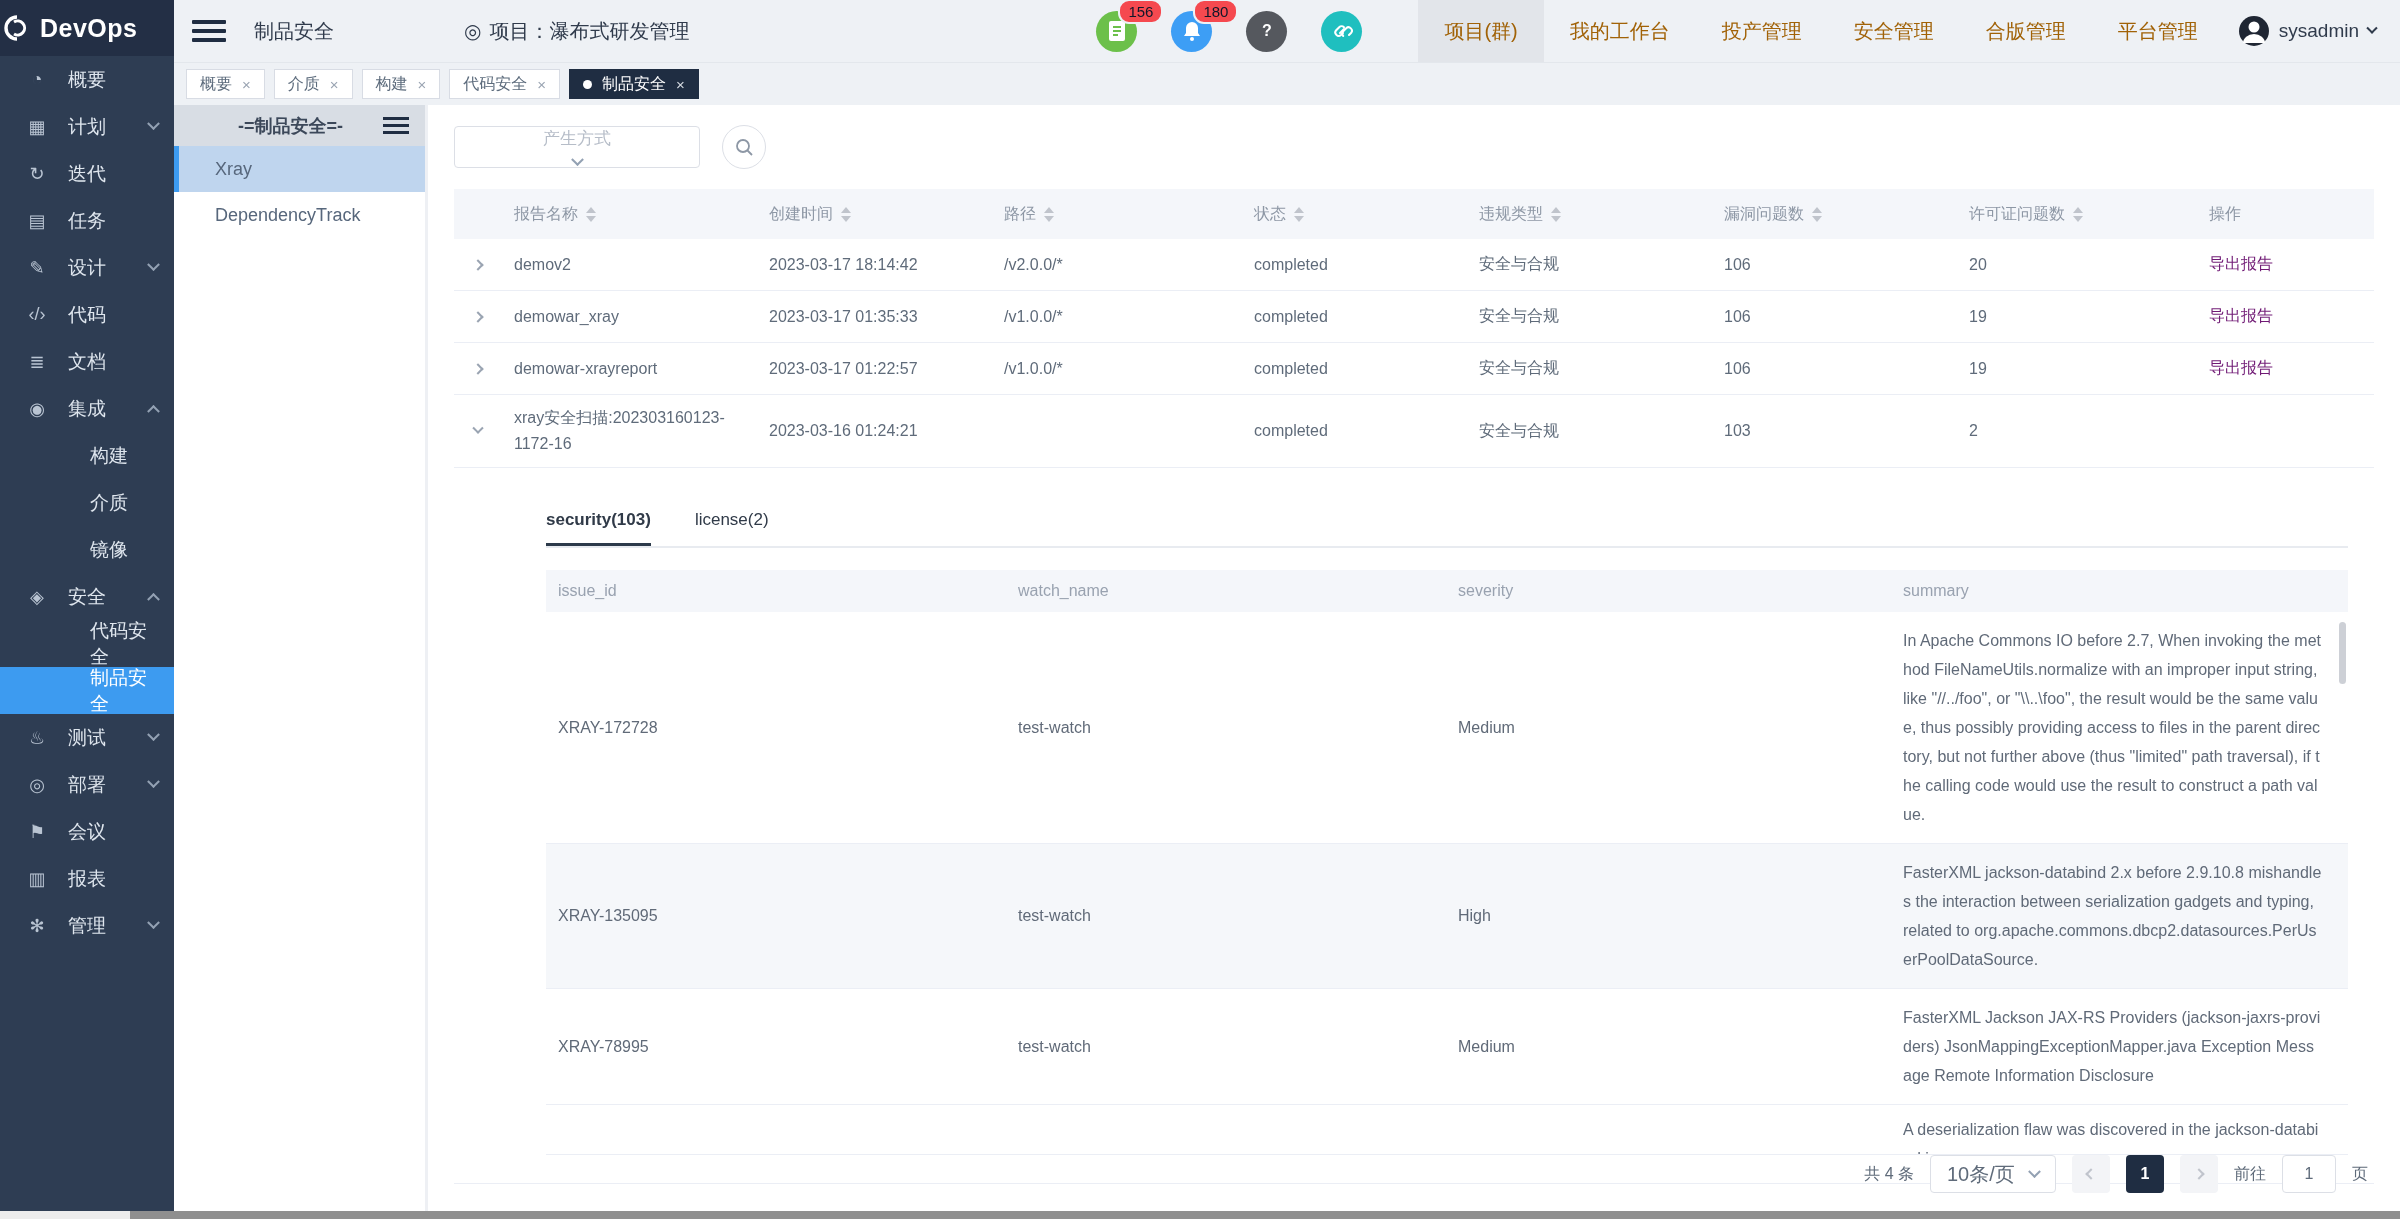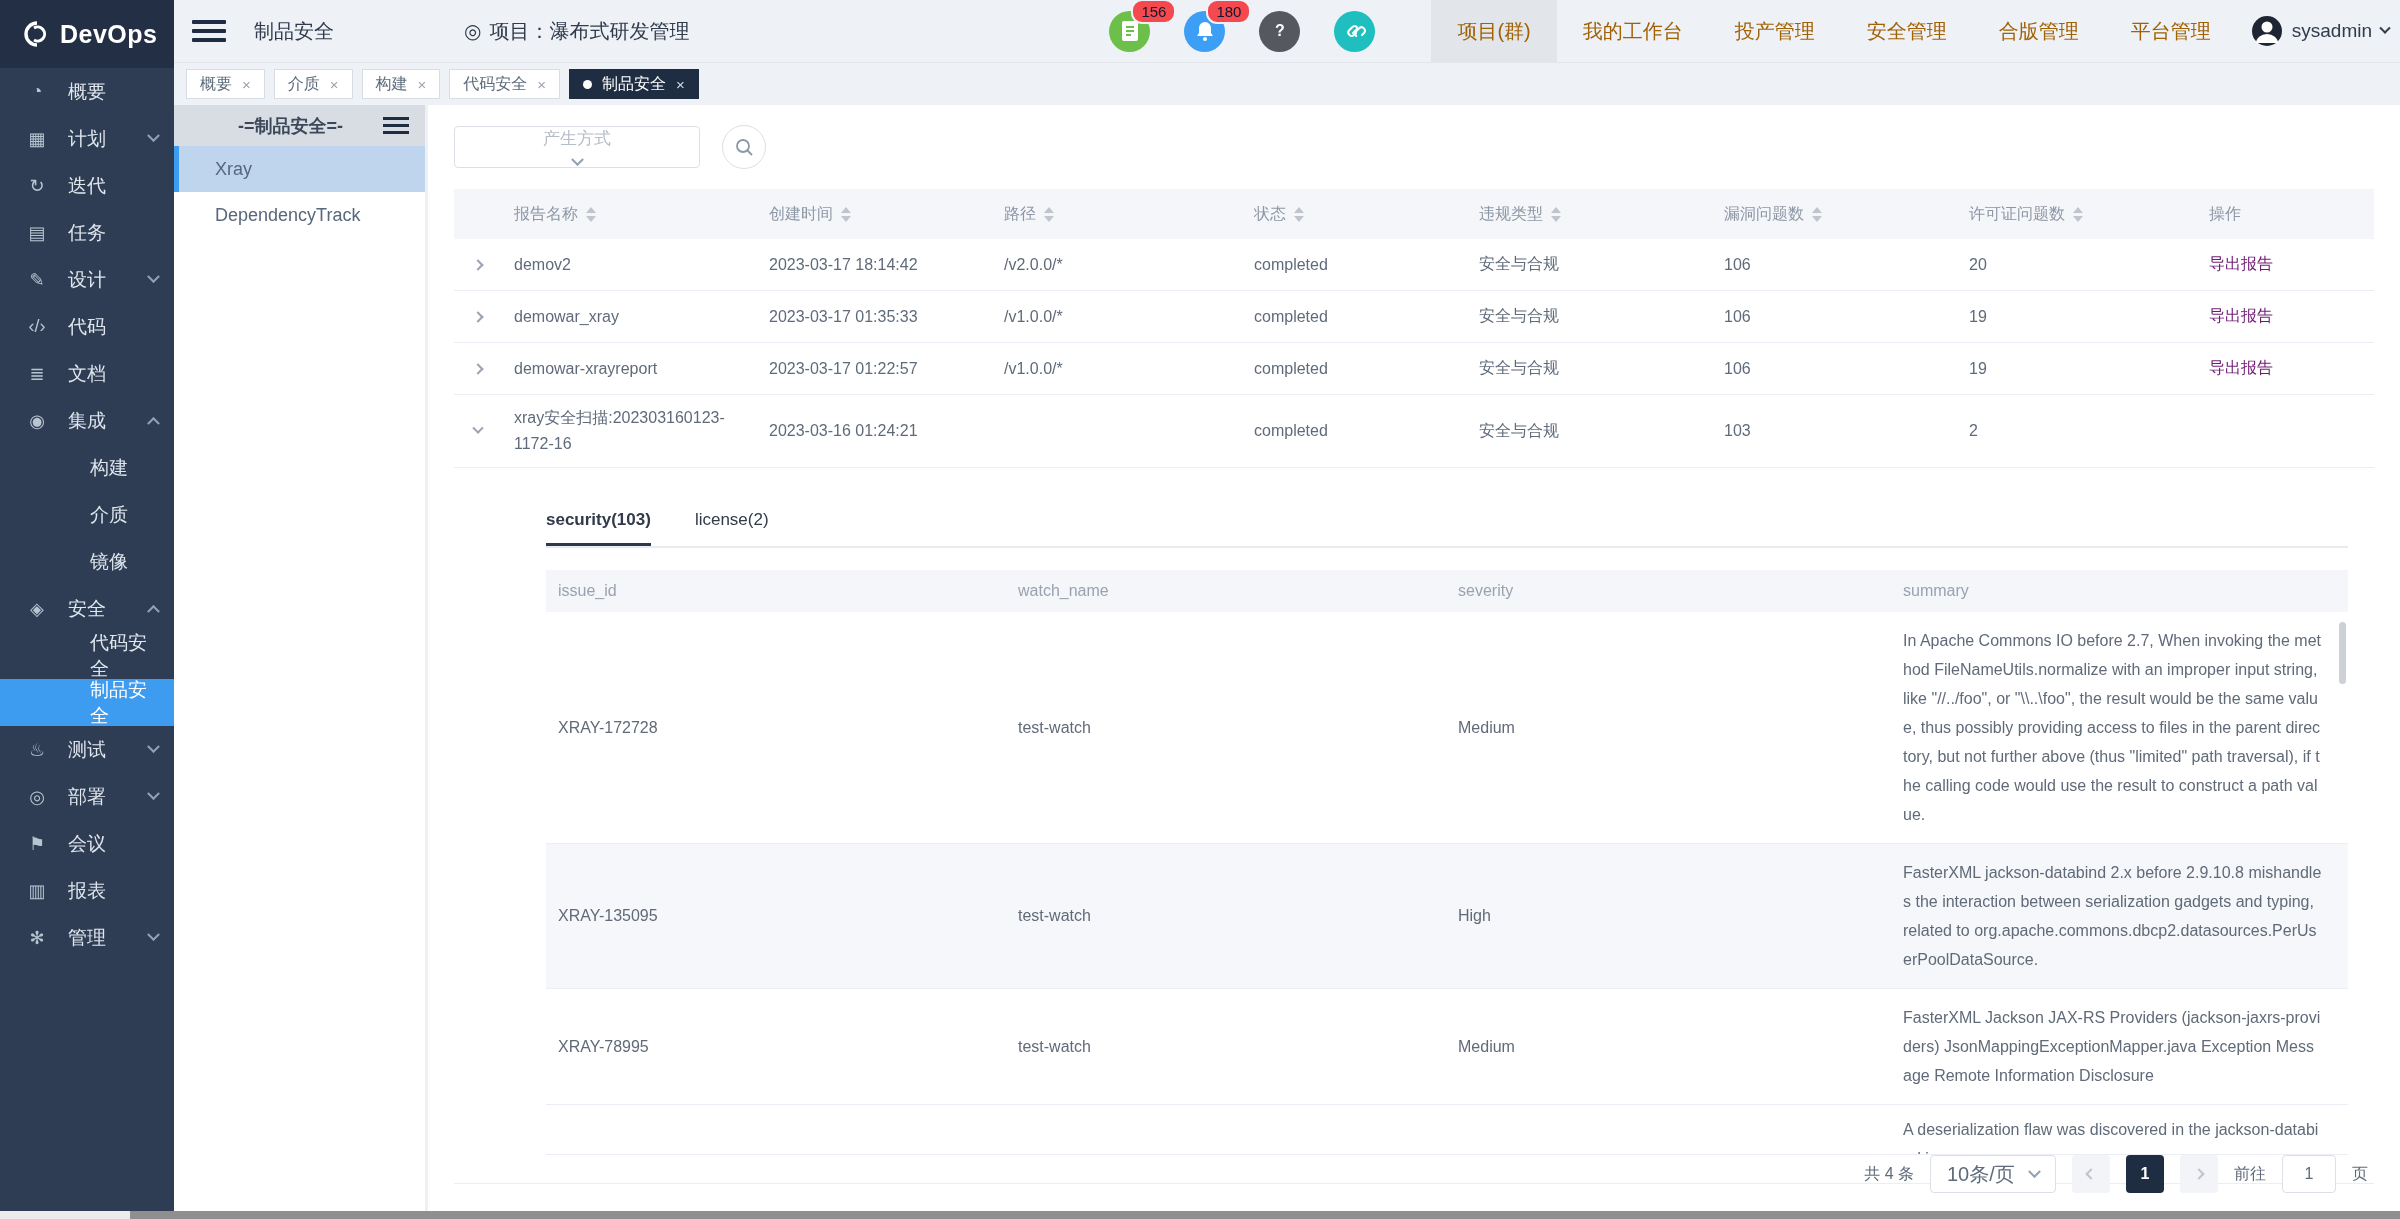--- a/index.html
+++ b/index.html
@@ -2,21 +2,21 @@
 <html><head>
 <meta charset="utf-8">
 <style>
   * { box-sizing: border-box; margin: 0; padding: 0; }
   html,body { width: 2400px; height: 1219px; overflow: hidden; }
   body { font-family: "Liberation Sans", sans-serif; background: #fff; color: #5f6b7a; }
   #app { position: relative; width: 2400px; height: 1219px; display: flex; }
 
   
   .sidebar { width: 174px; height: 100%; background: #2e3d53; flex: 0 0 174px; display: flex; flex-direction: column; }
-  .logo { height: 68px; background: #232f45; display: flex; align-items: center; padding-left: 20px; gap: 10px; }
+  .logo { height: 56px; background: #232f45; display: flex; align-items: center; gap: 10px; }
   .logo-text { color: #fff; font-size: 25px; font-weight: bold; letter-spacing: .5px; }
   .side-item { height: 47px; display: flex; align-items: center; padding: 0 16px 0 24px; color: #dfe6ee; font-size: 19px; cursor: pointer; }
   .side-item .s-icon { width: 26px; color: #b9c4d2; font-size: 18px; text-align: center; margin-right: 18px; font-style: normal; }
   .side-item .s-label { flex: 1; }
   .side-child { padding-left: 90px; }
   .side-child.active { background: #3d9bf0; color: #fff; }
   .sb-chv { width: 9px; height: 9px; border-right: 2px solid #93a1b3; border-bottom: 2px solid #93a1b3; display: inline-block; }
   .chv-down  { transform: rotate(45deg) translate(-2px,-2px); }
   .chv-up    { transform: rotate(-135deg) translate(-2px,-2px); }
   .chv-right { transform: rotate(-45deg); }
@@ -31,21 +31,21 @@
   .project { display: flex; align-items: center; gap: 8px; font-size: 20px; color: #303b4c; cursor: pointer; }
   .project .ring { font-size: 20px; color: #303b4c; font-style: normal; }
   .top-spacer { flex: 1; }
   .icon-cluster { display: flex; align-items: center; gap: 34px; margin-right: 56px; }
   .cicon { position: relative; width: 41px; height: 41px; border-radius: 50%; display: flex; align-items: center; justify-content: center; cursor: pointer; }
   .cicon svg { display: block; }
   .badge { position: absolute; top: -12px; left: 22px; background: #f5494f; color: #0f172a; font-size: 15px; line-height: 15px; padding: 3px 8px; border-radius: 11px; border: 2px solid #eef1f5; }
   .top-nav { display: flex; height: 100%; align-items: stretch; }
   .nav-item { display: flex; align-items: center; padding: 0 26px; font-size: 20px; color: #a16207; cursor: pointer; }
   .nav-item.active { background: #e2e5ea; }
-  .user { display: flex; align-items: center; gap: 9px; padding: 0 11px 0 14px; cursor: pointer; }
+  .user { display: flex; align-items: center; gap: 9px; padding: 0 24px 0 14px; cursor: pointer; }
   .user .uname { font-size: 19px; color: #303b4c; }
   .user .sb-chv { border-color: #303b4c; width: 8px; height: 8px; }
 
   
   .tabbar { height: 42px; background: #eef1f5; display: flex; align-items: center; padding-left: 12px; flex: 0 0 42px; }
   .tab { display: inline-flex; align-items: center; gap: 10px; background: #fff; border: 1px solid #d8dce4; color: #5c6b7c; height: 30px; padding: 0 13px; margin-right: 9px; font-size: 16px; cursor: pointer; }
   .tab .dot { width: 9px; height: 9px; border-radius: 50%; background: #fff; }
   .tab .close { color: #9aa4b2; font-size: 15px; cursor: pointer; }
   .tab.active { background: #1f2d42; border-color: #1f2d42; color: #fff; }
   .tab.active .close { color: #d6dbe2; }

